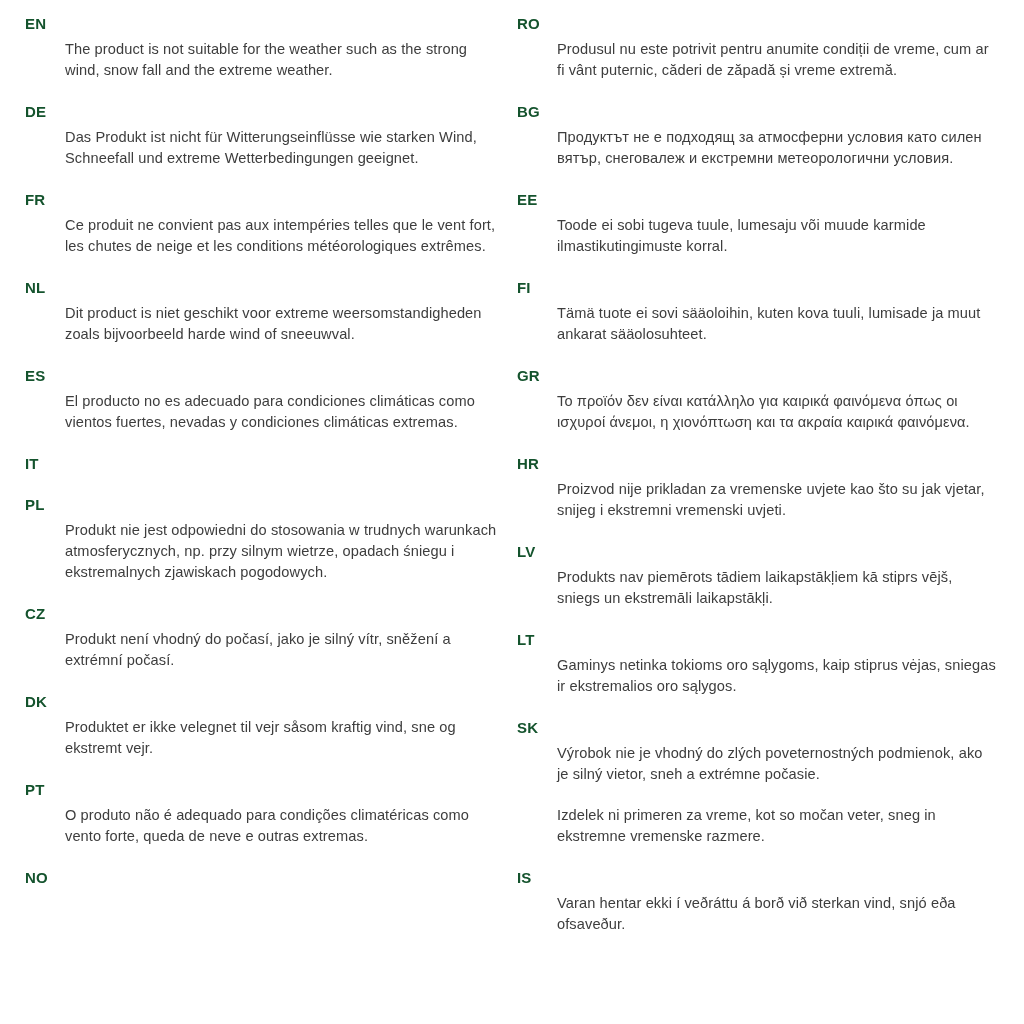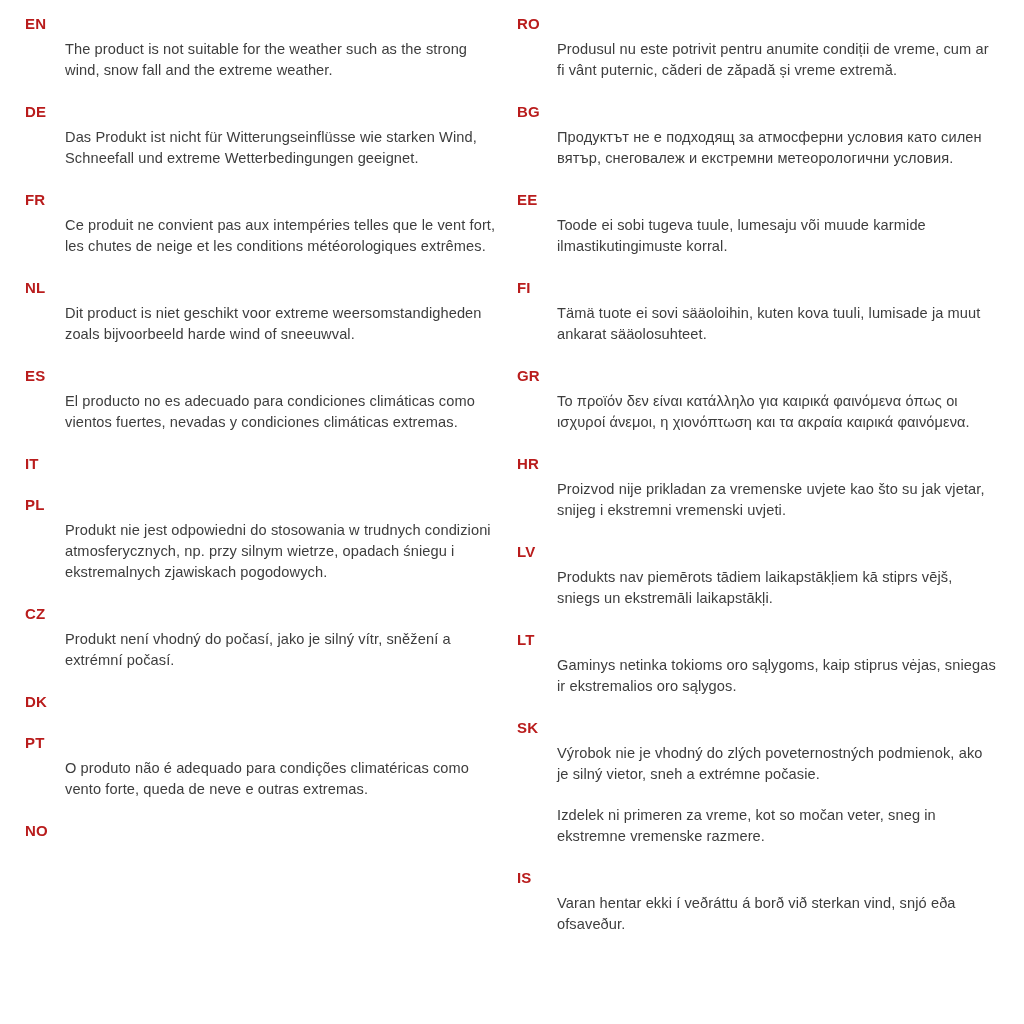--- a/index.html
+++ b/index.html
@@ -20,21 +20,21 @@
     width: 479px;
     flex: 0 0 479px;
   }
   .section {
     margin-bottom: 20px;
   }
   .lang-code {
     font-weight: bold;
     font-size: 15px;
     line-height: 21px;
-    color: #b91c1c;
+    color: #14532d;
     letter-spacing: 0.2px;
     margin-bottom: 5px;
   }
   .lang-text {
     font-size: 14.6px;
     line-height: 21px;
     letter-spacing: 0.1px;
     color: #3d3d3d;
     margin-left: 40px;
   }
@@ -63,28 +63,29 @@
     </div>
     <div class="section">
       <div class="lang-code">ES</div>
       <p class="lang-text">El producto no es adecuado para condiciones climáticas como vientos fuertes, nevadas y condiciones climáticas extremas.</p>
     </div>
     <div class="section">
       <div class="lang-code">IT</div>
     </div>
     <div class="section">
       <div class="lang-code">PL</div>
-      <p class="lang-text">Produkt nie jest odpowiedni do stosowania w trudnych condizioni atmosferycznych, np. przy silnym wietrze, opadach śniegu i ekstremalnych zjawiskach pogodowych.</p>
+      <p class="lang-text">Produkt nie jest odpowiedni do stosowania w trudnych warunkach atmosferycznych, np. przy silnym wietrze, opadach śniegu i ekstremalnych zjawiskach pogodowych.</p>
     </div>
     <div class="section">
       <div class="lang-code">CZ</div>
       <p class="lang-text">Produkt není vhodný do počasí, jako je silný vítr, sněžení a extrémní počasí.</p>
     </div>
     <div class="section">
       <div class="lang-code">DK</div>
+      <p class="lang-text">Produktet er ikke velegnet til vejr såsom kraftig vind, sne og ekstremt vejr.</p>
     </div>
     <div class="section">
       <div class="lang-code">PT</div>
       <p class="lang-text">O produto não é adequado para condições climatéricas como vento forte, queda de neve e outras extremas.</p>
     </div>
     <div class="section">
       <div class="lang-code">NO</div>
 
     </div>
   </div>

